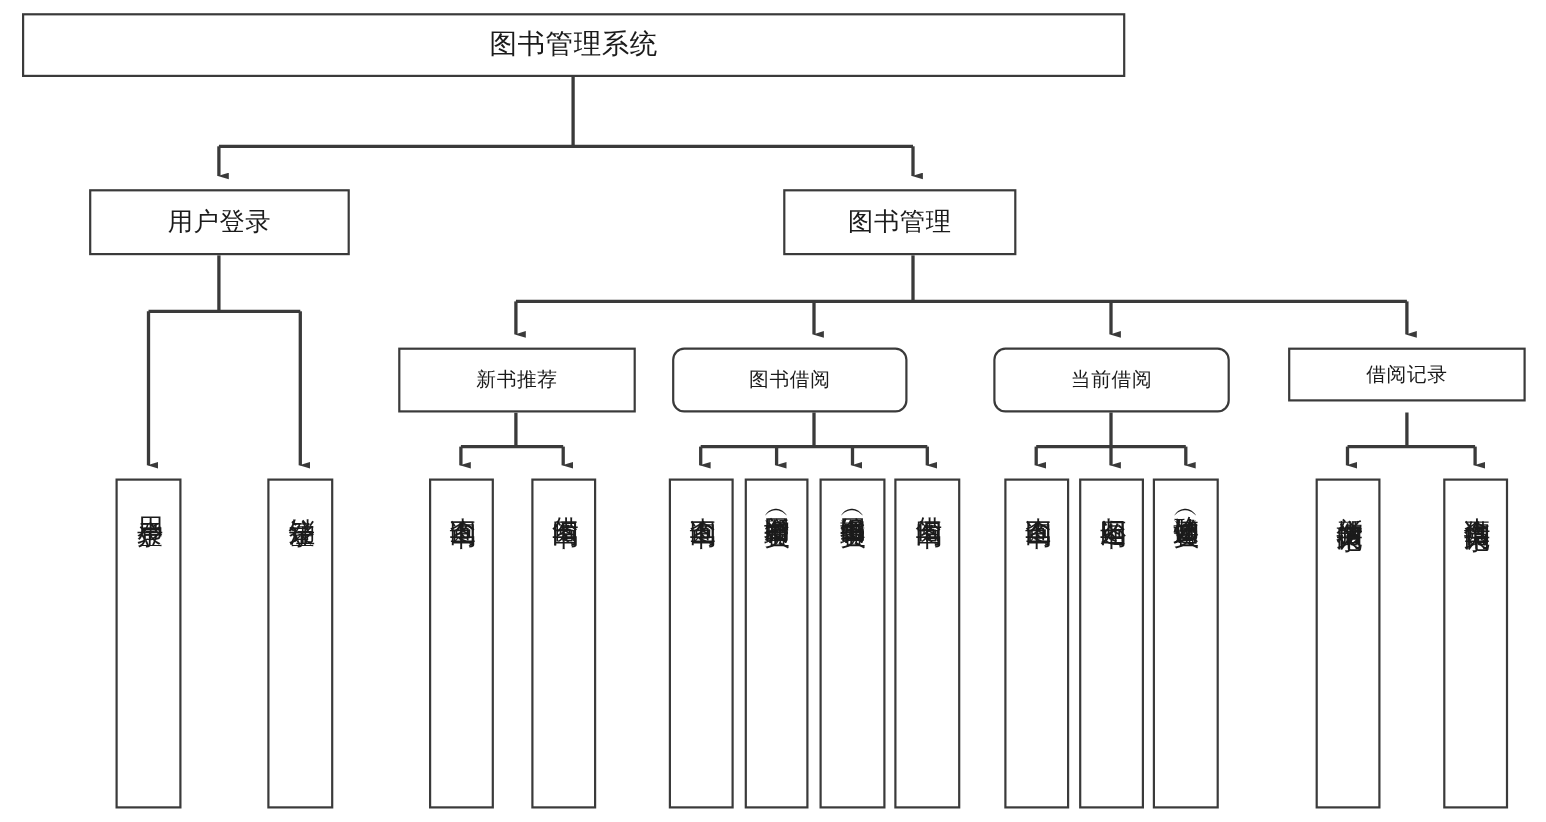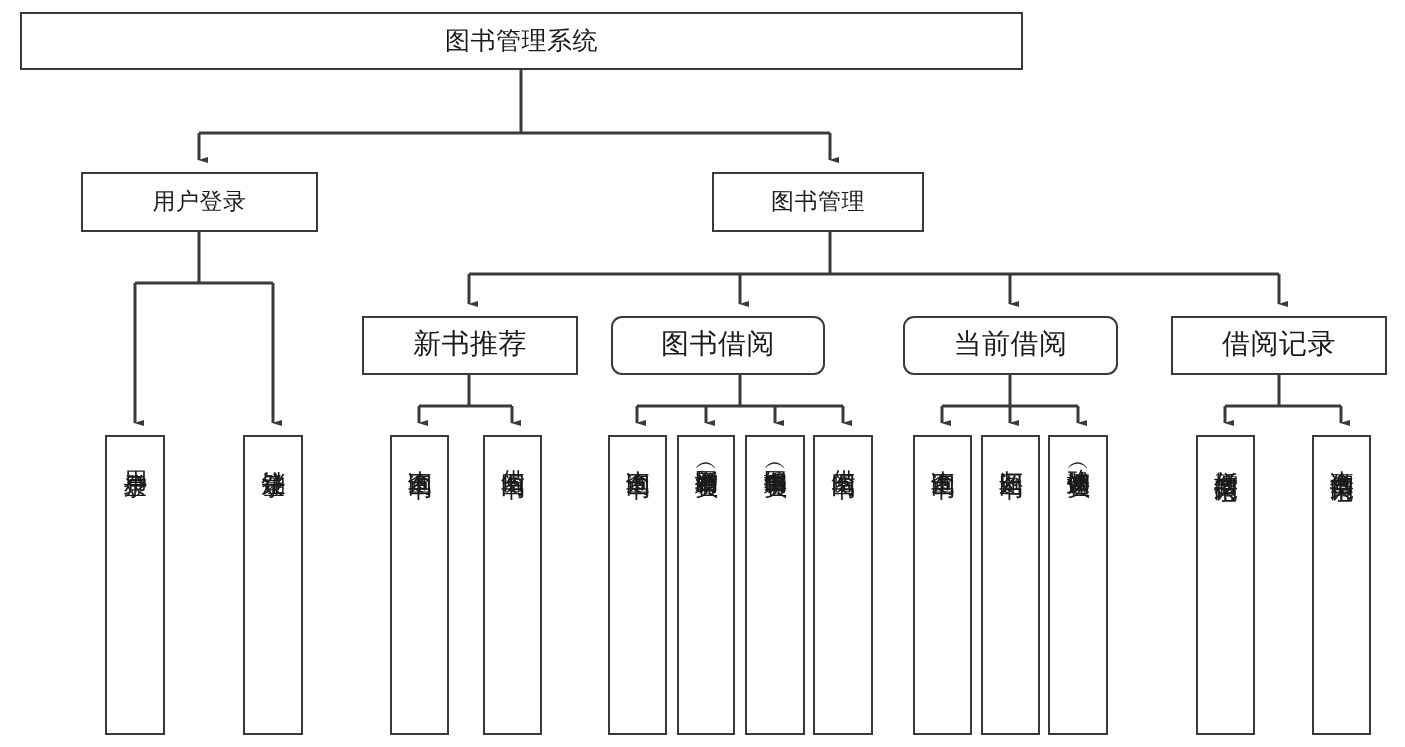--- a/index.html
+++ b/index.html
@@ -36,21 +36,21 @@
     z-index: 2;
   }
   .node .label {
     display: block;
     text-align: center;
     line-height: 1.18;
     letter-spacing: 0.5px;
   }
   .node-root .label { font-size: 25px; }
   .node-l1 .label  { font-size: 23px; }
-  .node-l2 .label  { font-size: 28px; font-family: Liberation Mono, monospace; }
+  .node-l2 .label  { font-size: 18px; }
   .node-leaf {
     align-items: flex-start;
     padding-top: 14px;
     justify-content: center;
   }
   .node-leaf .label {
     writing-mode: vertical-rl;
     text-orientation: upright;
     font-size: 24px;
     line-height: 1.12;
@@ -135,21 +135,21 @@
 
   <div class="node node-l2" id="l2-0" style="left: 362px; top: 316px; width: 216px; height: 59px;">
     <span class="label">新书推荐</span>
   </div>
   <div class="node node-l2" id="l2-1" style="left: 611px; top: 316px; width: 214px; height: 59px; border-radius: 11px;">
     <span class="label">图书借阅</span>
   </div>
   <div class="node node-l2" id="l2-2" style="left: 903px; top: 316px; width: 215px; height: 59px; border-radius: 11px;">
     <span class="label">当前借阅</span>
   </div>
-  <div class="node node-l2" id="l2-3" style="left: 1171px; top: 316px; width: 216px; height: 59px;">
+  <div class="node node-l2" id="l2-3" style="left: 1171px; top: 316px; width: 216px; height: 49px;">
     <span class="label">借阅记录</span>
   </div>
 
   <div class="node node-leaf" id="leaf-0" style="left: 105px; top: 435px; width: 60px; height: 300px;">
     <span class="label">用户登录</span>
   </div>
   <div class="node node-leaf" id="leaf-1" style="left: 243px; top: 435px; width: 60px; height: 300px;">
     <span class="label">注销登录</span>
   </div>
   <div class="node node-leaf" id="leaf-2" style="left: 390px; top: 435px; width: 59px; height: 300px;">

